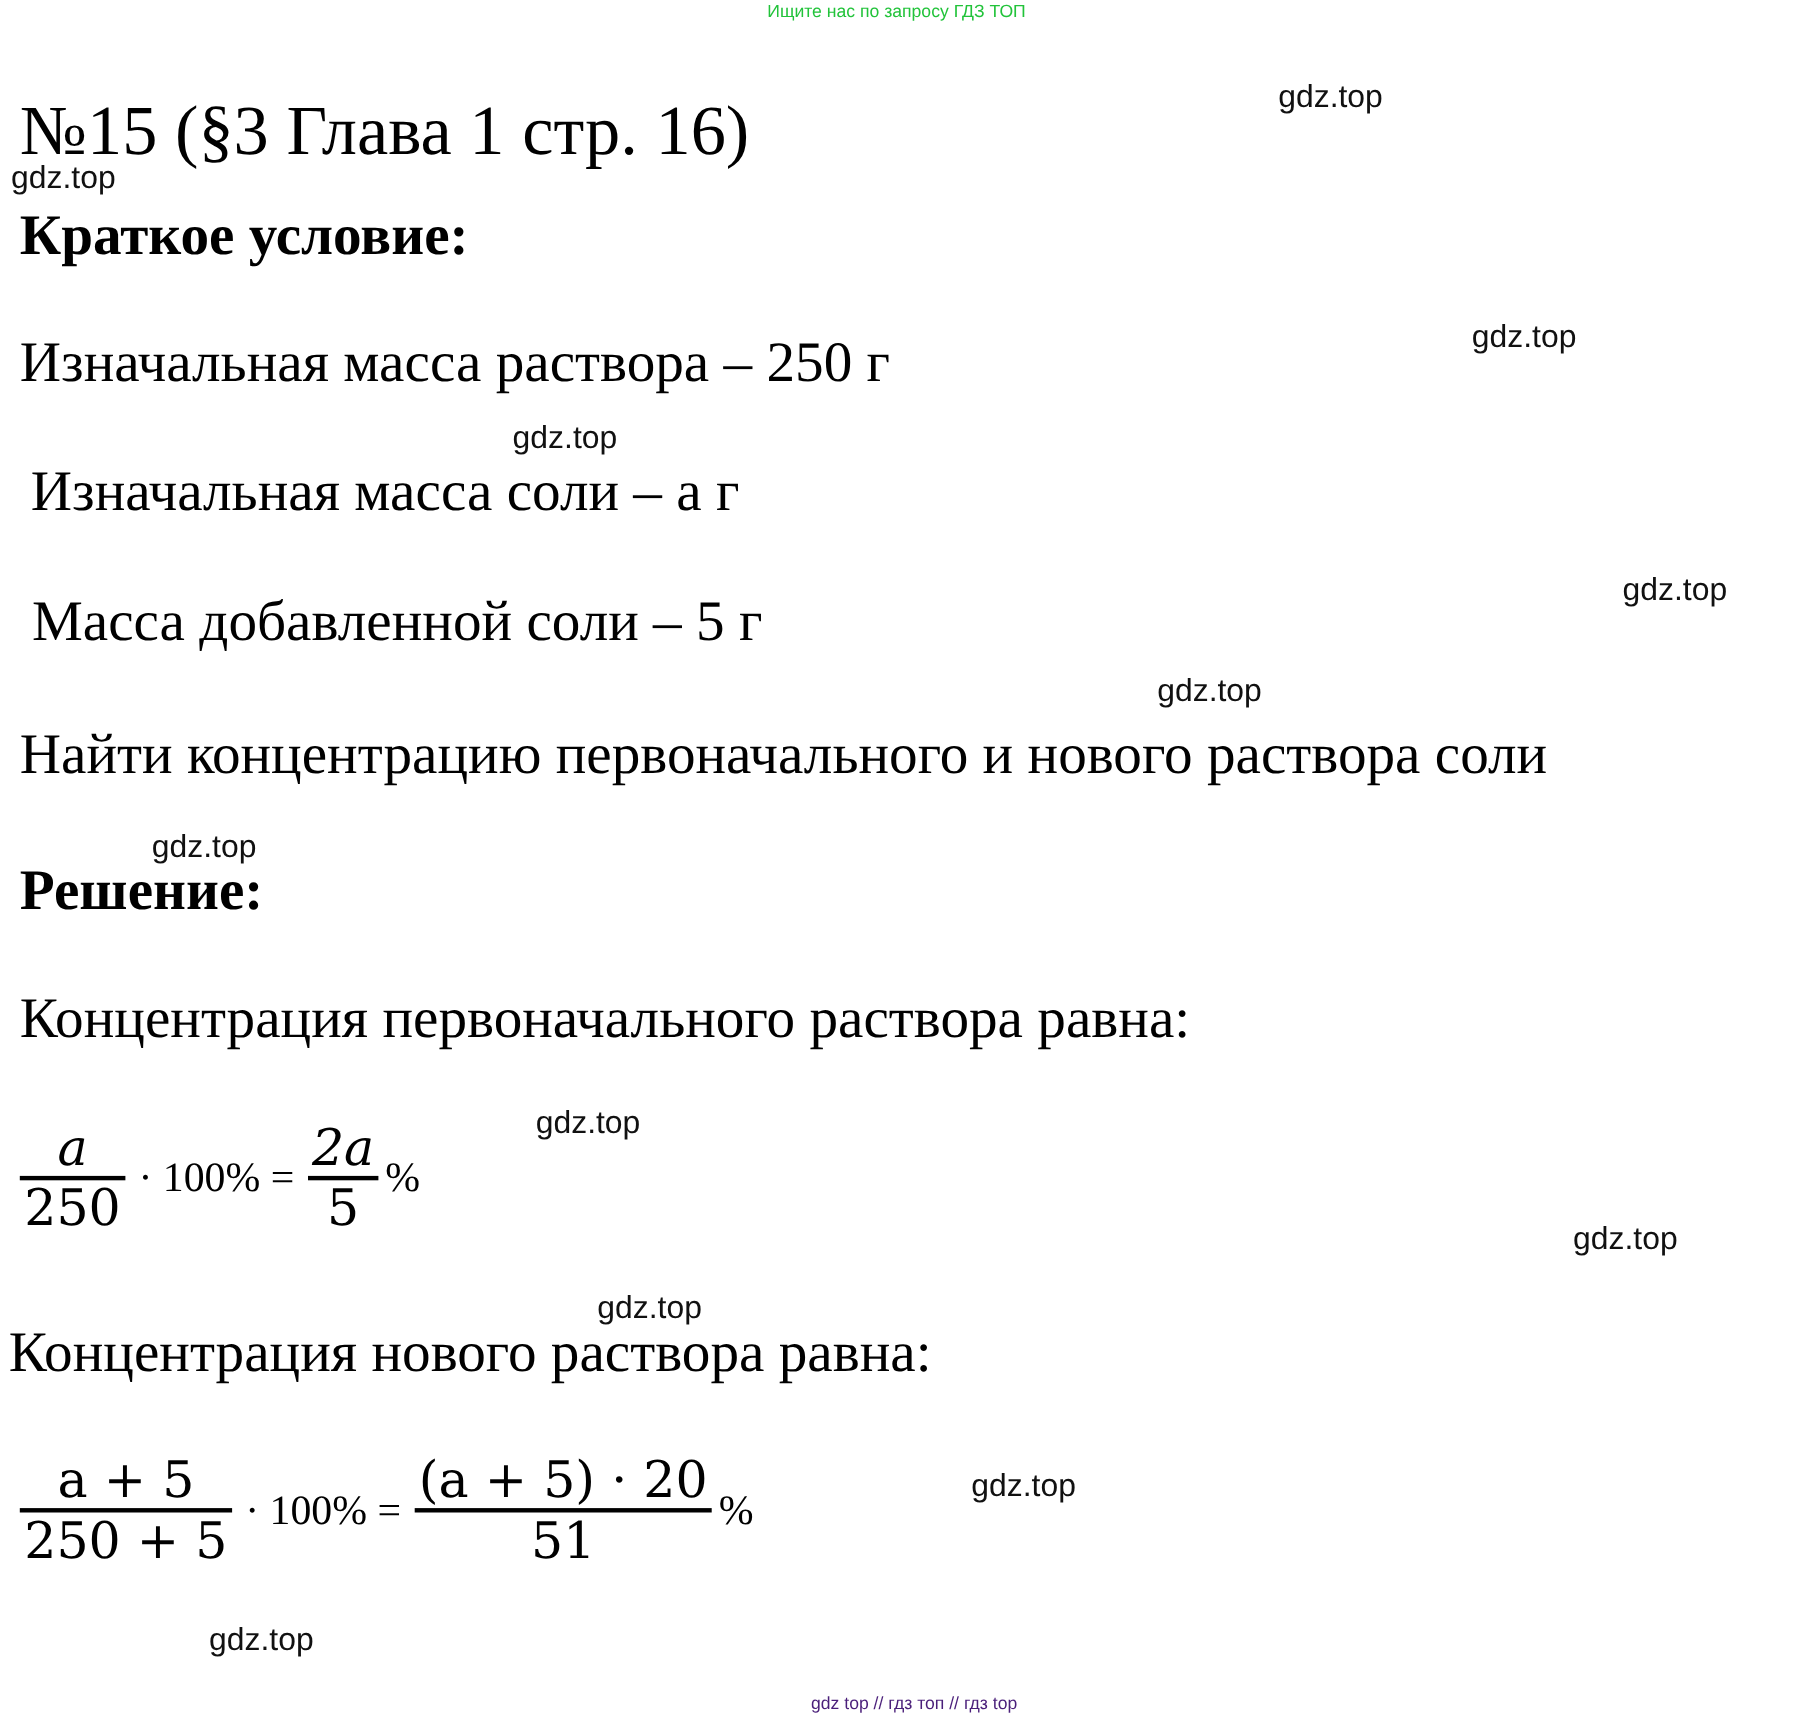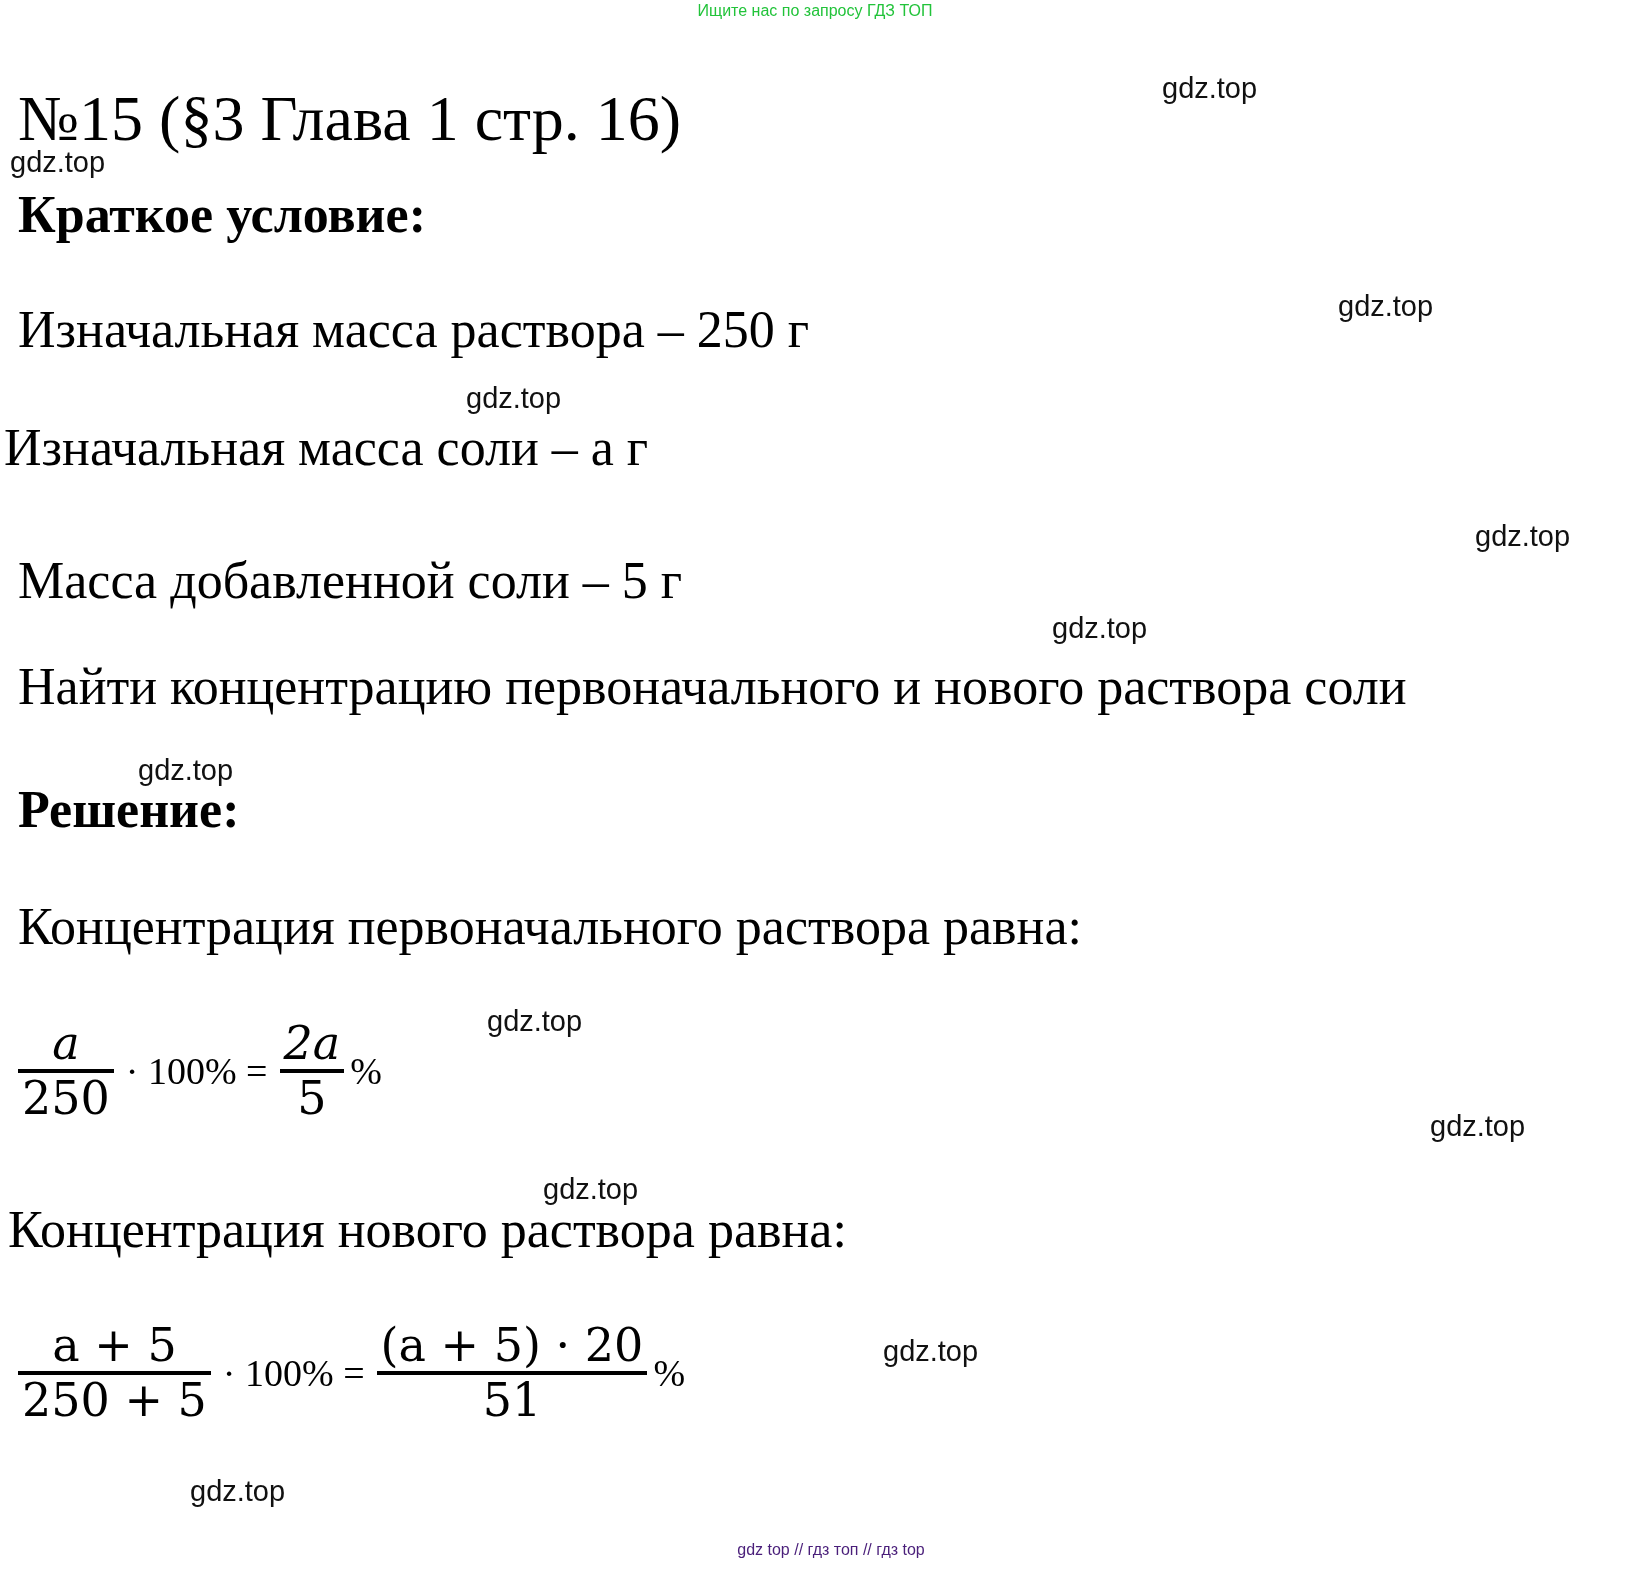--- a/index.html
+++ b/index.html
@@ -26,24 +26,24 @@
 <div class="abs h-title" style="left:18px; top:82px;">№15 (§3 Глава 1  стр. 16)</div>
 <div class="abs wm" style="left:1162px; top:72px;">gdz.top</div>
 <div class="abs wm" style="left:10px; top:146px;">gdz.top</div>
 
 <div class="abs h-sec" style="left:18px; top:185px;">Краткое условие:</div>
 
 <div class="abs wm" style="left:1338px; top:290px;">gdz.top</div>
 <div class="abs line" style="left:18px; top:300px;">Изначальная масса раствора – 250 г</div>
 
 <div class="abs wm" style="left:466px; top:382px;">gdz.top</div>
-<div class="abs line" style="left:4px; top:418px;">Изначальная масса соли – a г</div>
+<div class="abs line" style="left:28px; top:418px;">Изначальная масса соли – a г</div>
 
 <div class="abs wm" style="left:1475px; top:520px;">gdz.top</div>
-<div class="abs line" style="left:18px; top:536px;margin-top:15px;">Масса добавленной соли – 5 г</div>
+<div class="abs line" style="left:29px; top:536px;">Масса добавленной соли – 5 г</div>
 
 <div class="abs wm" style="left:1052px; top:612px;">gdz.top</div>
 <div class="abs line" style="left:18px; top:657px;">Найти концентрацию первоначального и нового раствора соли</div>
 
 <div class="abs wm" style="left:138px; top:754px;">gdz.top</div>
 <div class="abs h-sec" style="left:18px; top:780px;">Решение:</div>
 
 <div class="abs line" style="left:18px; top:897px;">Концентрация первоначального раствора равна:</div>
 
 <div class="abs wm" style="left:487px; top:1005px;">gdz.top</div>

